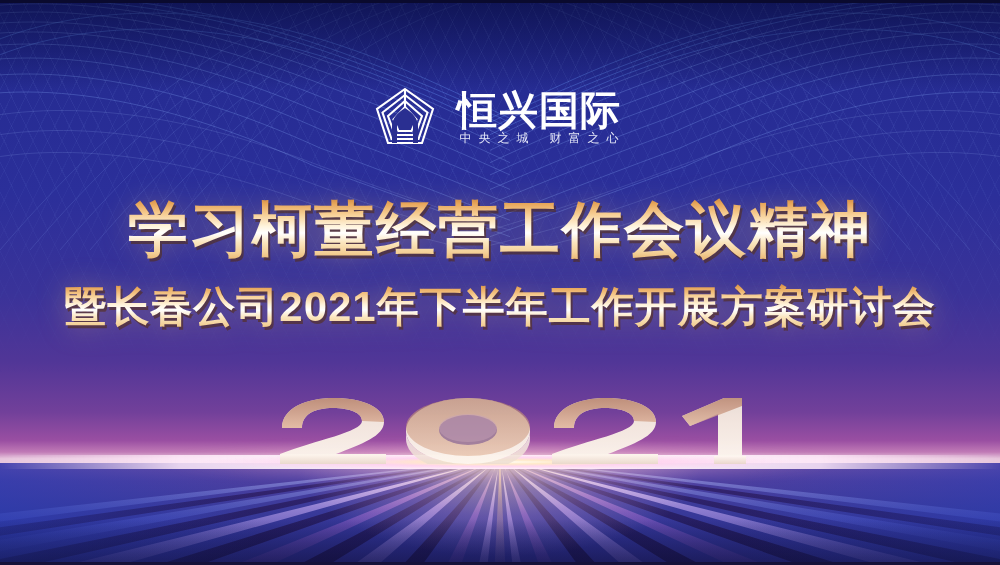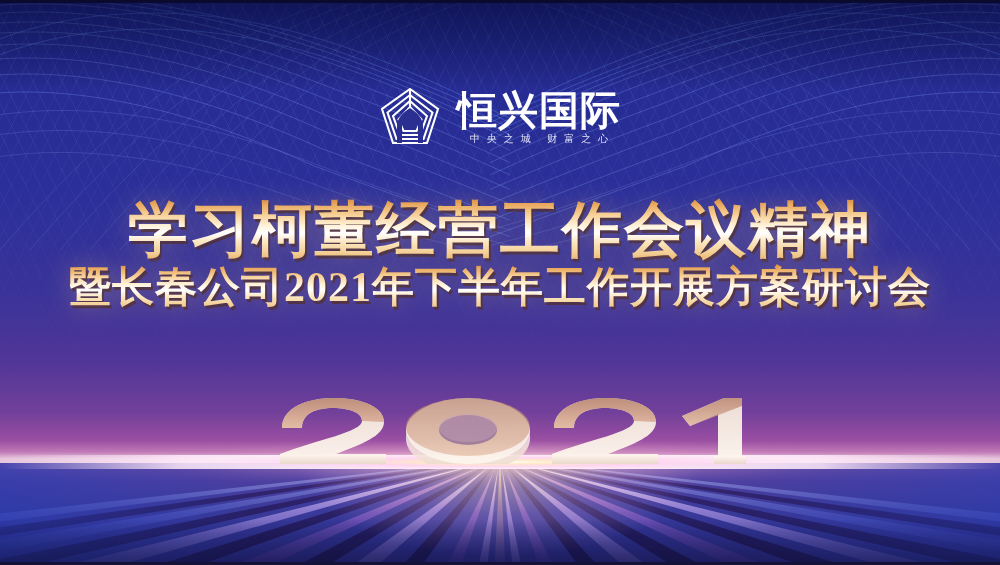--- a/index.html
+++ b/index.html
@@ -118,23 +118,23 @@
     display:flex; align-items:center; justify-content:center; gap:16px;
   }
   #logo-mark { width:62px; height:62px; flex:none; }
   #logo-text { display:flex; flex-direction:column; align-items:center; }
   #brand-name {
     font-size:40px; line-height:42px; font-weight:bold; color:#ffffff;
     letter-spacing:1px; white-space:nowrap;
     font-family:"DejaVu Sans","Liberation Sans",sans-serif;
   }
   #brand-tagline {
-    margin-top:2px; font-size:10px; line-height:12px; color:#e3e6f7;
+    margin-top:2px; font-size:12px; line-height:12px; color:#e3e6f7;
     letter-spacing:7px; padding-left:7px; white-space:nowrap;
-    font-family:Liberation Serif, serif;
+    font-family:Liberation Mono, monospace;
   }
 
   
   #titles { position:absolute; left:0; right:0; top:196px; text-align:center; }
 
   .gold {
     display:inline-block;
     font-weight:bold;
     white-space:nowrap;
     background-image: linear-gradient(to bottom,
@@ -154,22 +154,22 @@
       drop-shadow(2px 3px 0 rgba(86,44,12,.55))
       drop-shadow(0 0 14px rgba(255,200,120,.30));
   }
 
   #main-title {
     font-size:60px; line-height:66px; letter-spacing:2px;
     font-family:"DejaVu Sans","Liberation Sans",sans-serif;
     text-align:center;
   }
   #sub-title {
-    font-size:42px; line-height:50px; letter-spacing:1px; margin-top:0;
-    font-family:Liberation Serif, serif;
+    font-size:42px; line-height:50px; letter-spacing:1px; margin-top:20px;
+    font-family:Liberation Sans, sans-serif;
   }
 
   
   #edge-top { position:absolute; left:0; right:0; top:0; height:3px; background:#0a0a2e; }
   #edge-bottom { position:absolute; left:0; right:0; bottom:0; height:3px; background:#15123a; }
 </style>
 </head>
 <body>
 
 <div id="stage">

